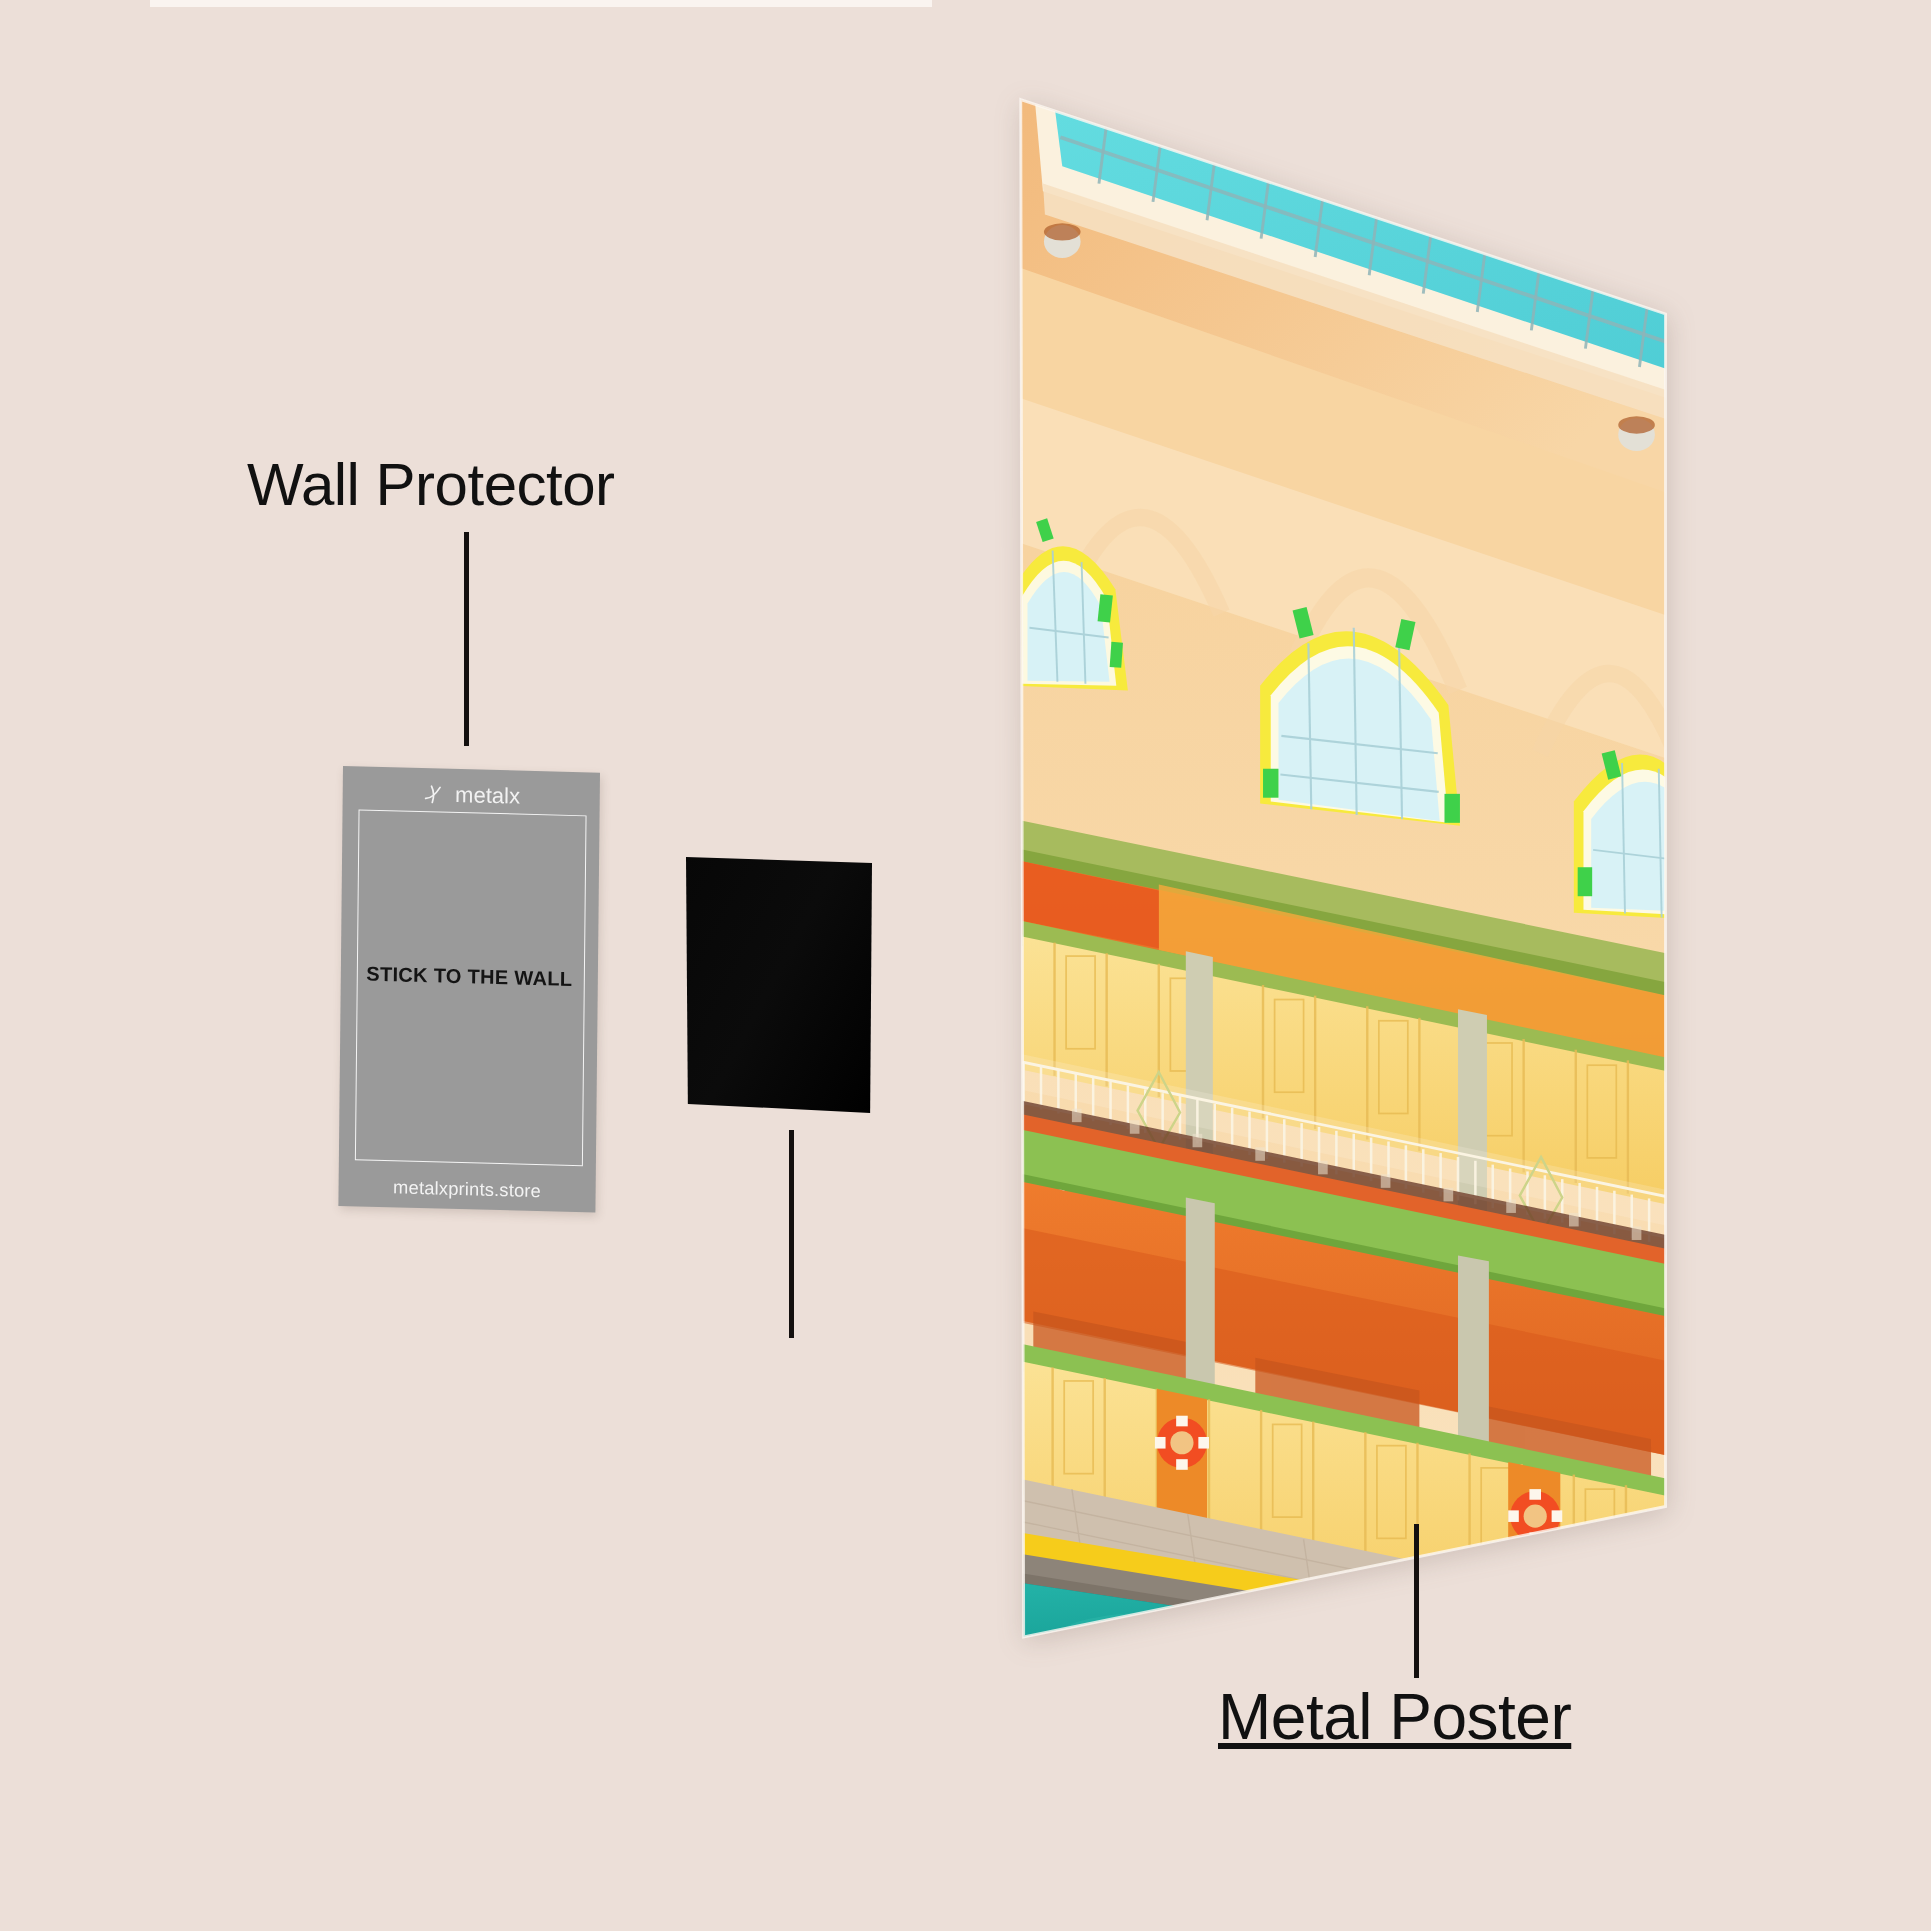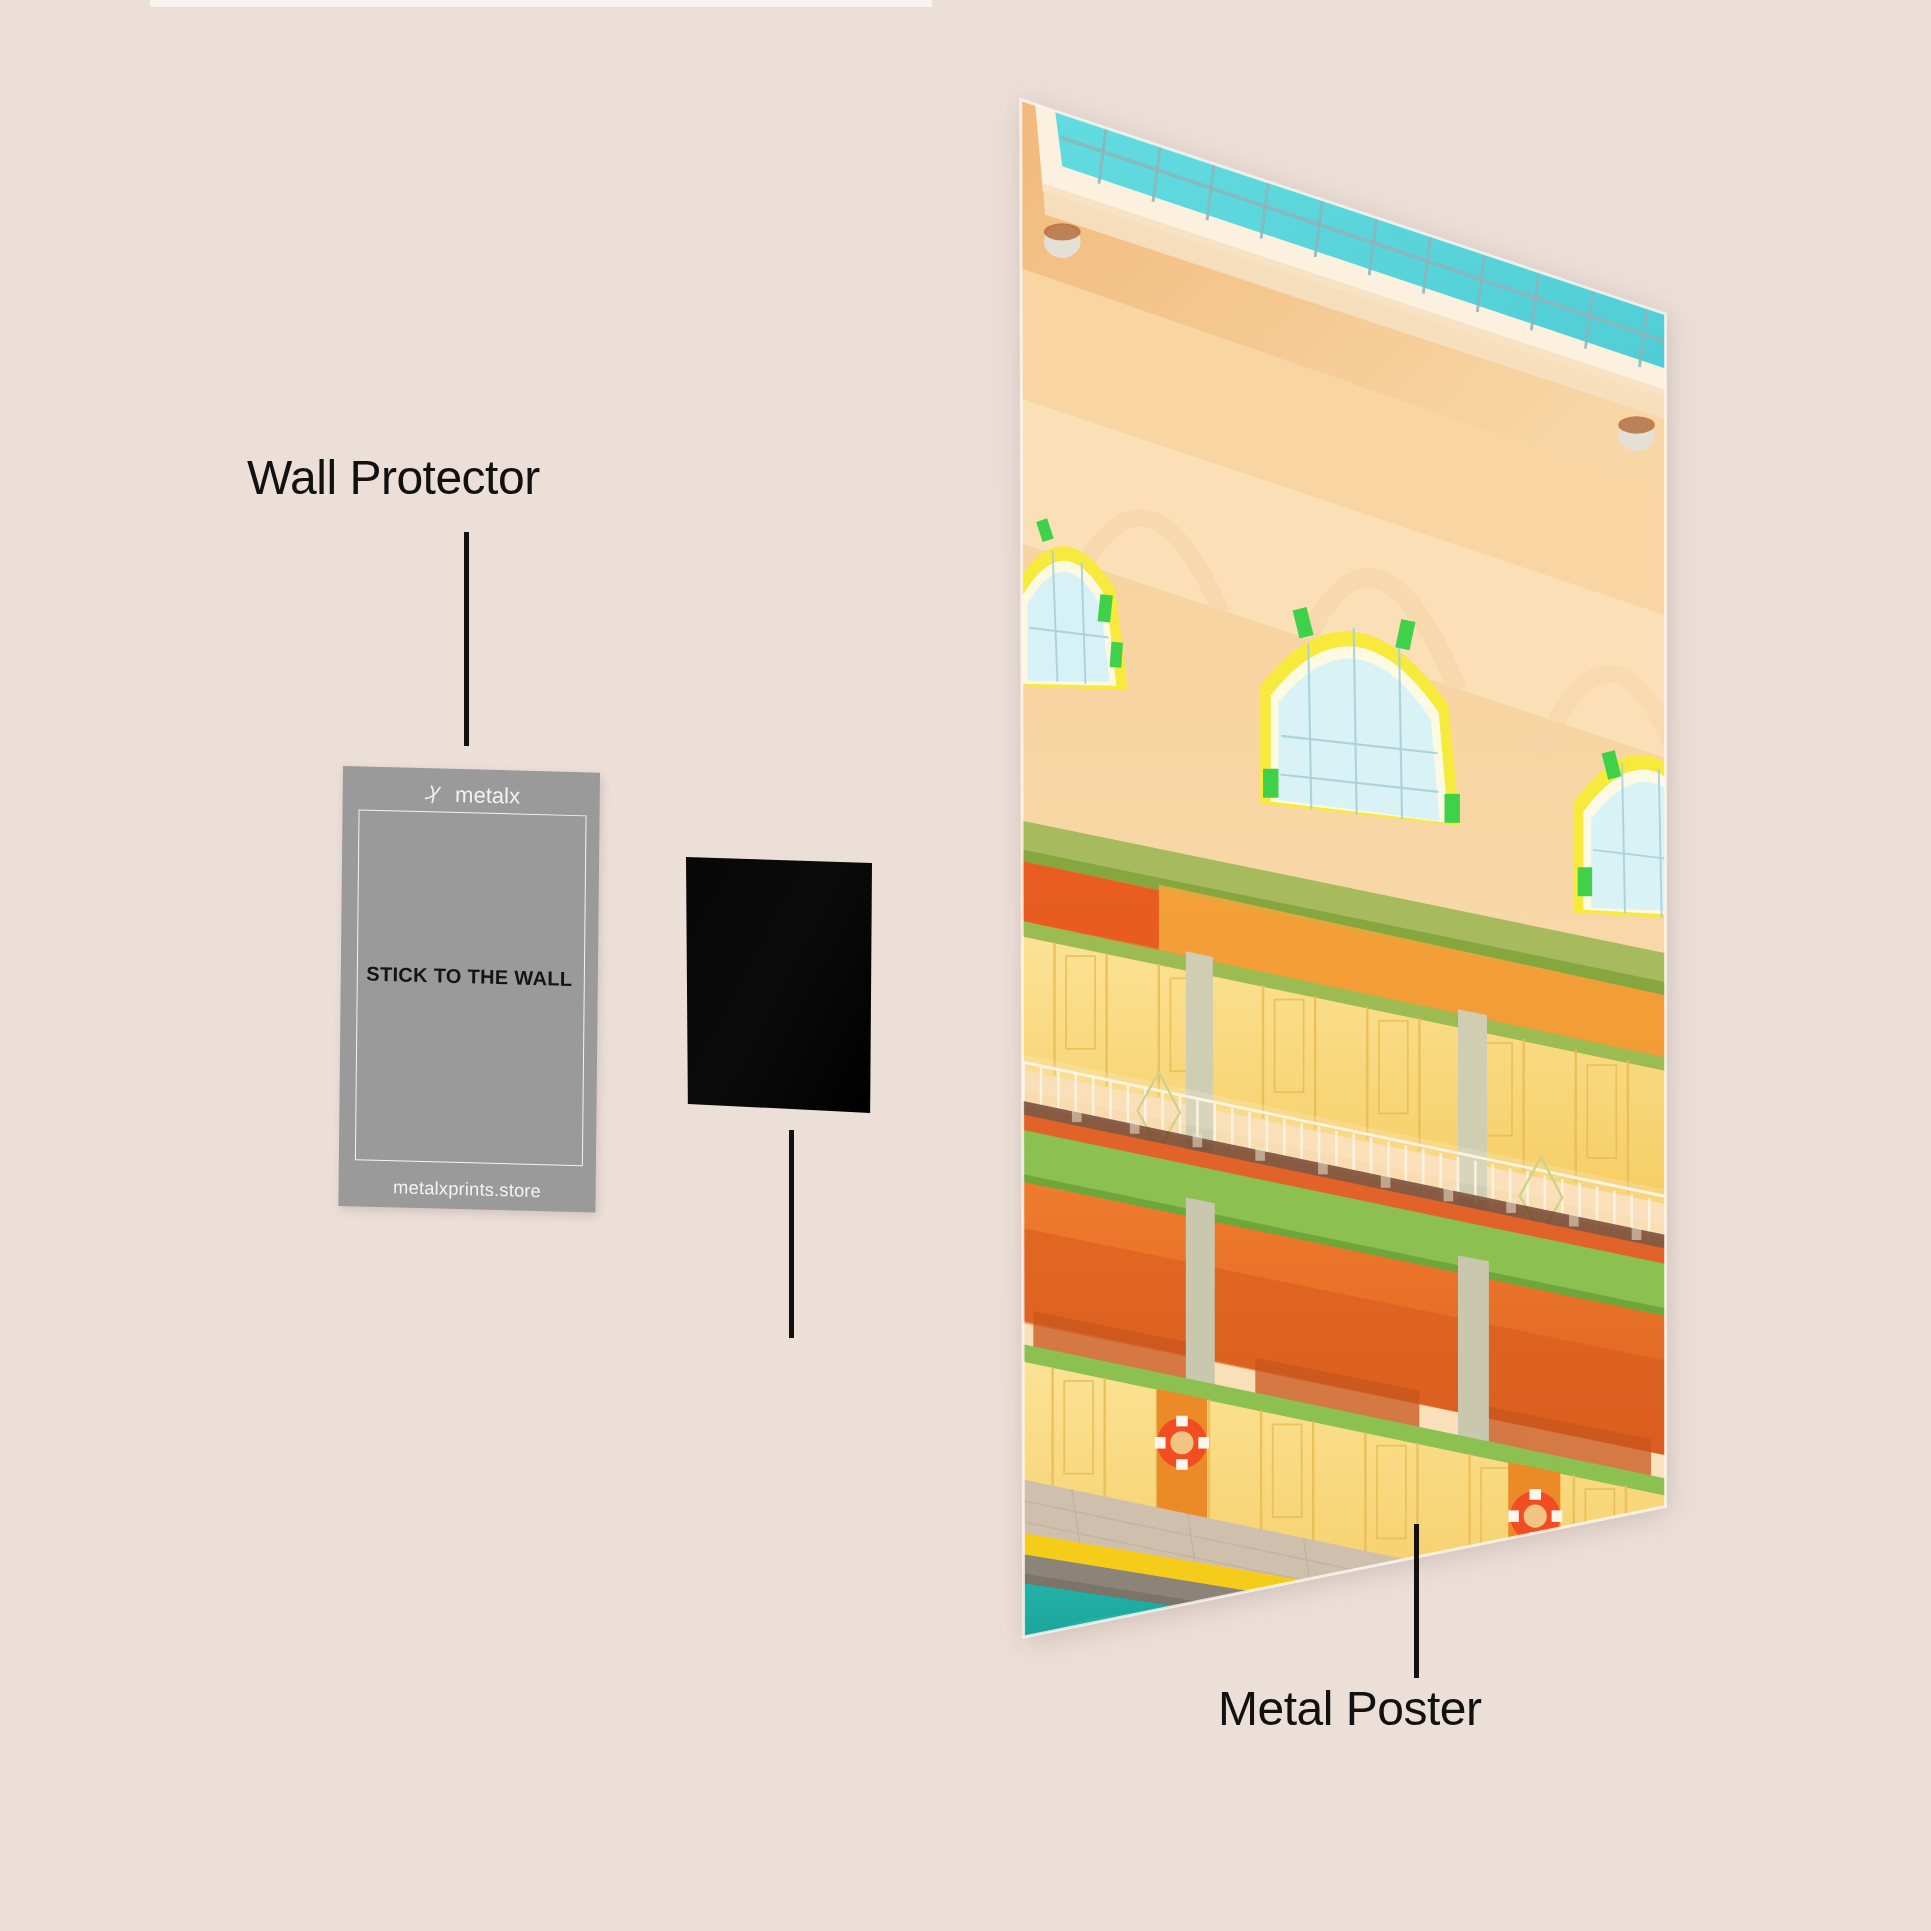--- a/index.html
+++ b/index.html
@@ -22,27 +22,27 @@
   
   .callout{
     position:absolute;
     color:#111111;
     font-weight:400;
     letter-spacing:-0.5px;
     line-height:1.02;
     white-space:pre-line;
   }
   #label-wall-protector{
-    left:247px;top:454px;font-size:48px;
+    left:247px;top:454px;font-size:60px;
   }
   #label-strong-magnet{
     left:676px;top:1352px;font-size:60px;text-align:center;width:241px;
   }
   #label-metal-poster{
-    left:1218px;top:1685px;font-size:48px;
+    left:1218px;top:1685px;font-size:64px;text-decoration:underline;
   }
 
   
   .leader{position:absolute;background:#14100f;}
   #leader-wall-protector{left:464px;top:532px;width:4.8px;height:214px;}
   #leader-strong-magnet{left:789px;top:1130px;width:4.8px;height:208px;}
   #leader-metal-poster{left:1414px;top:1524px;width:4.8px;height:154px;}
 
   
   #wall-protector-sheet{

